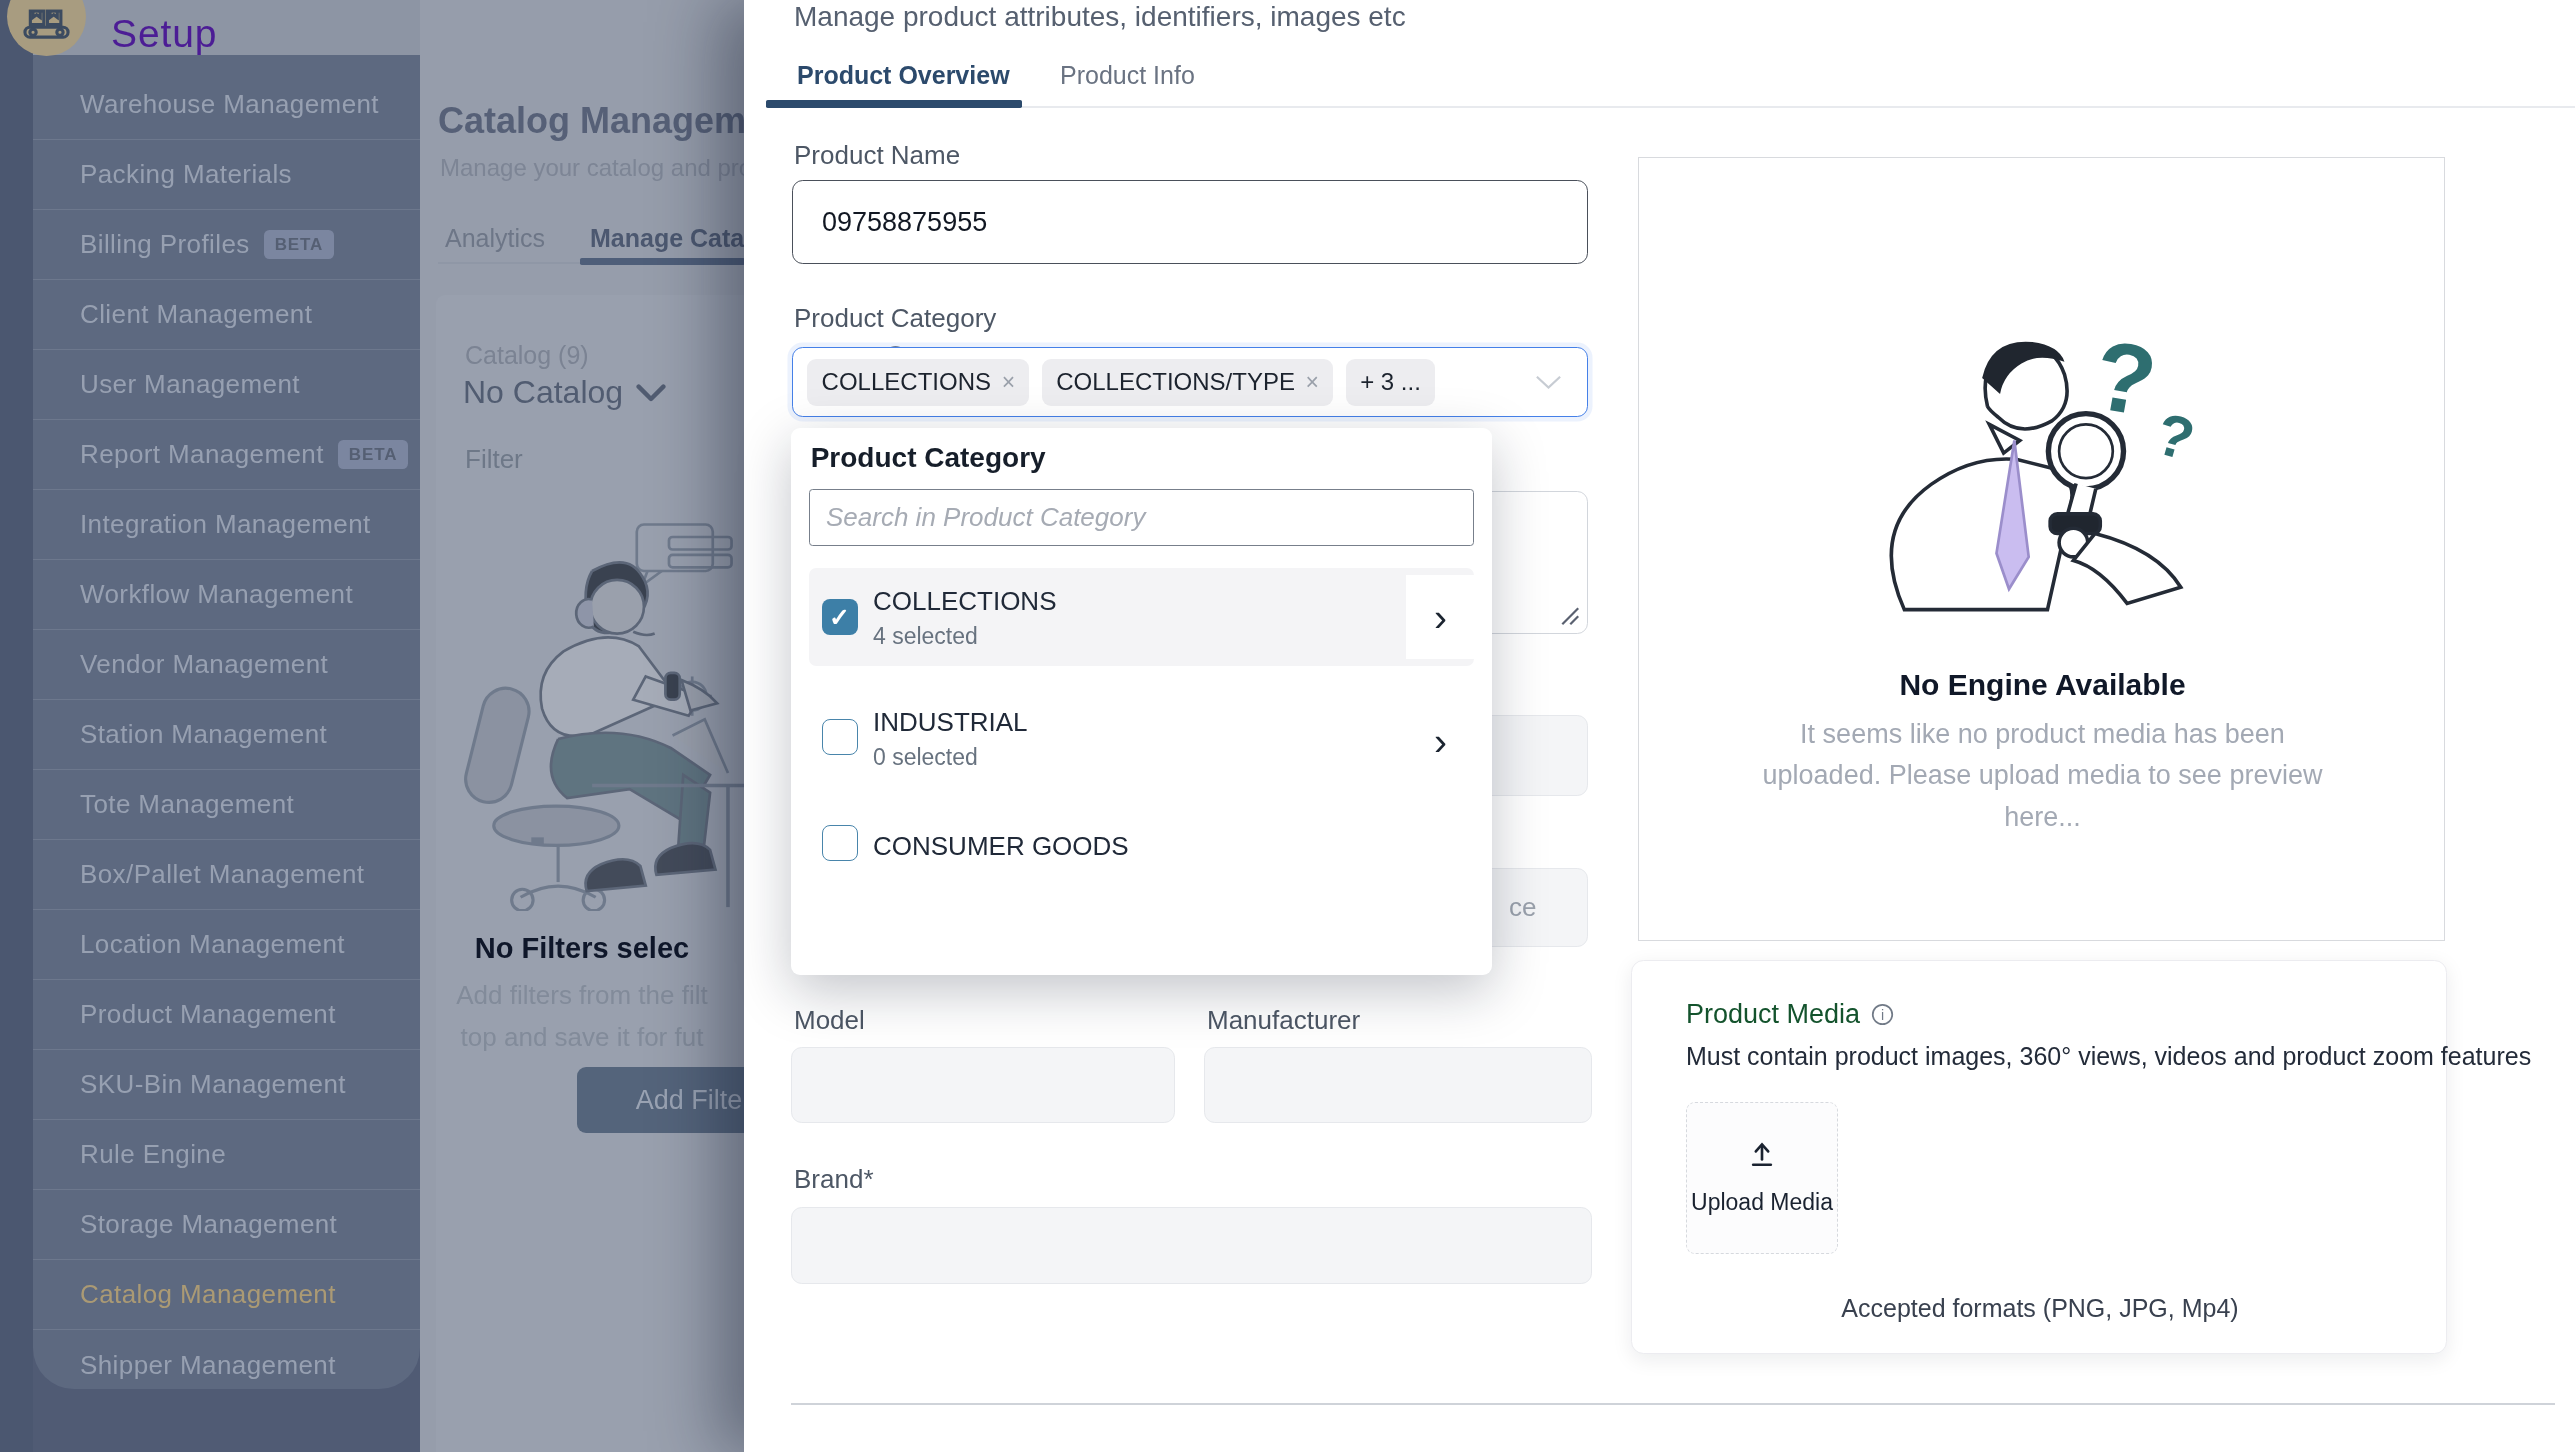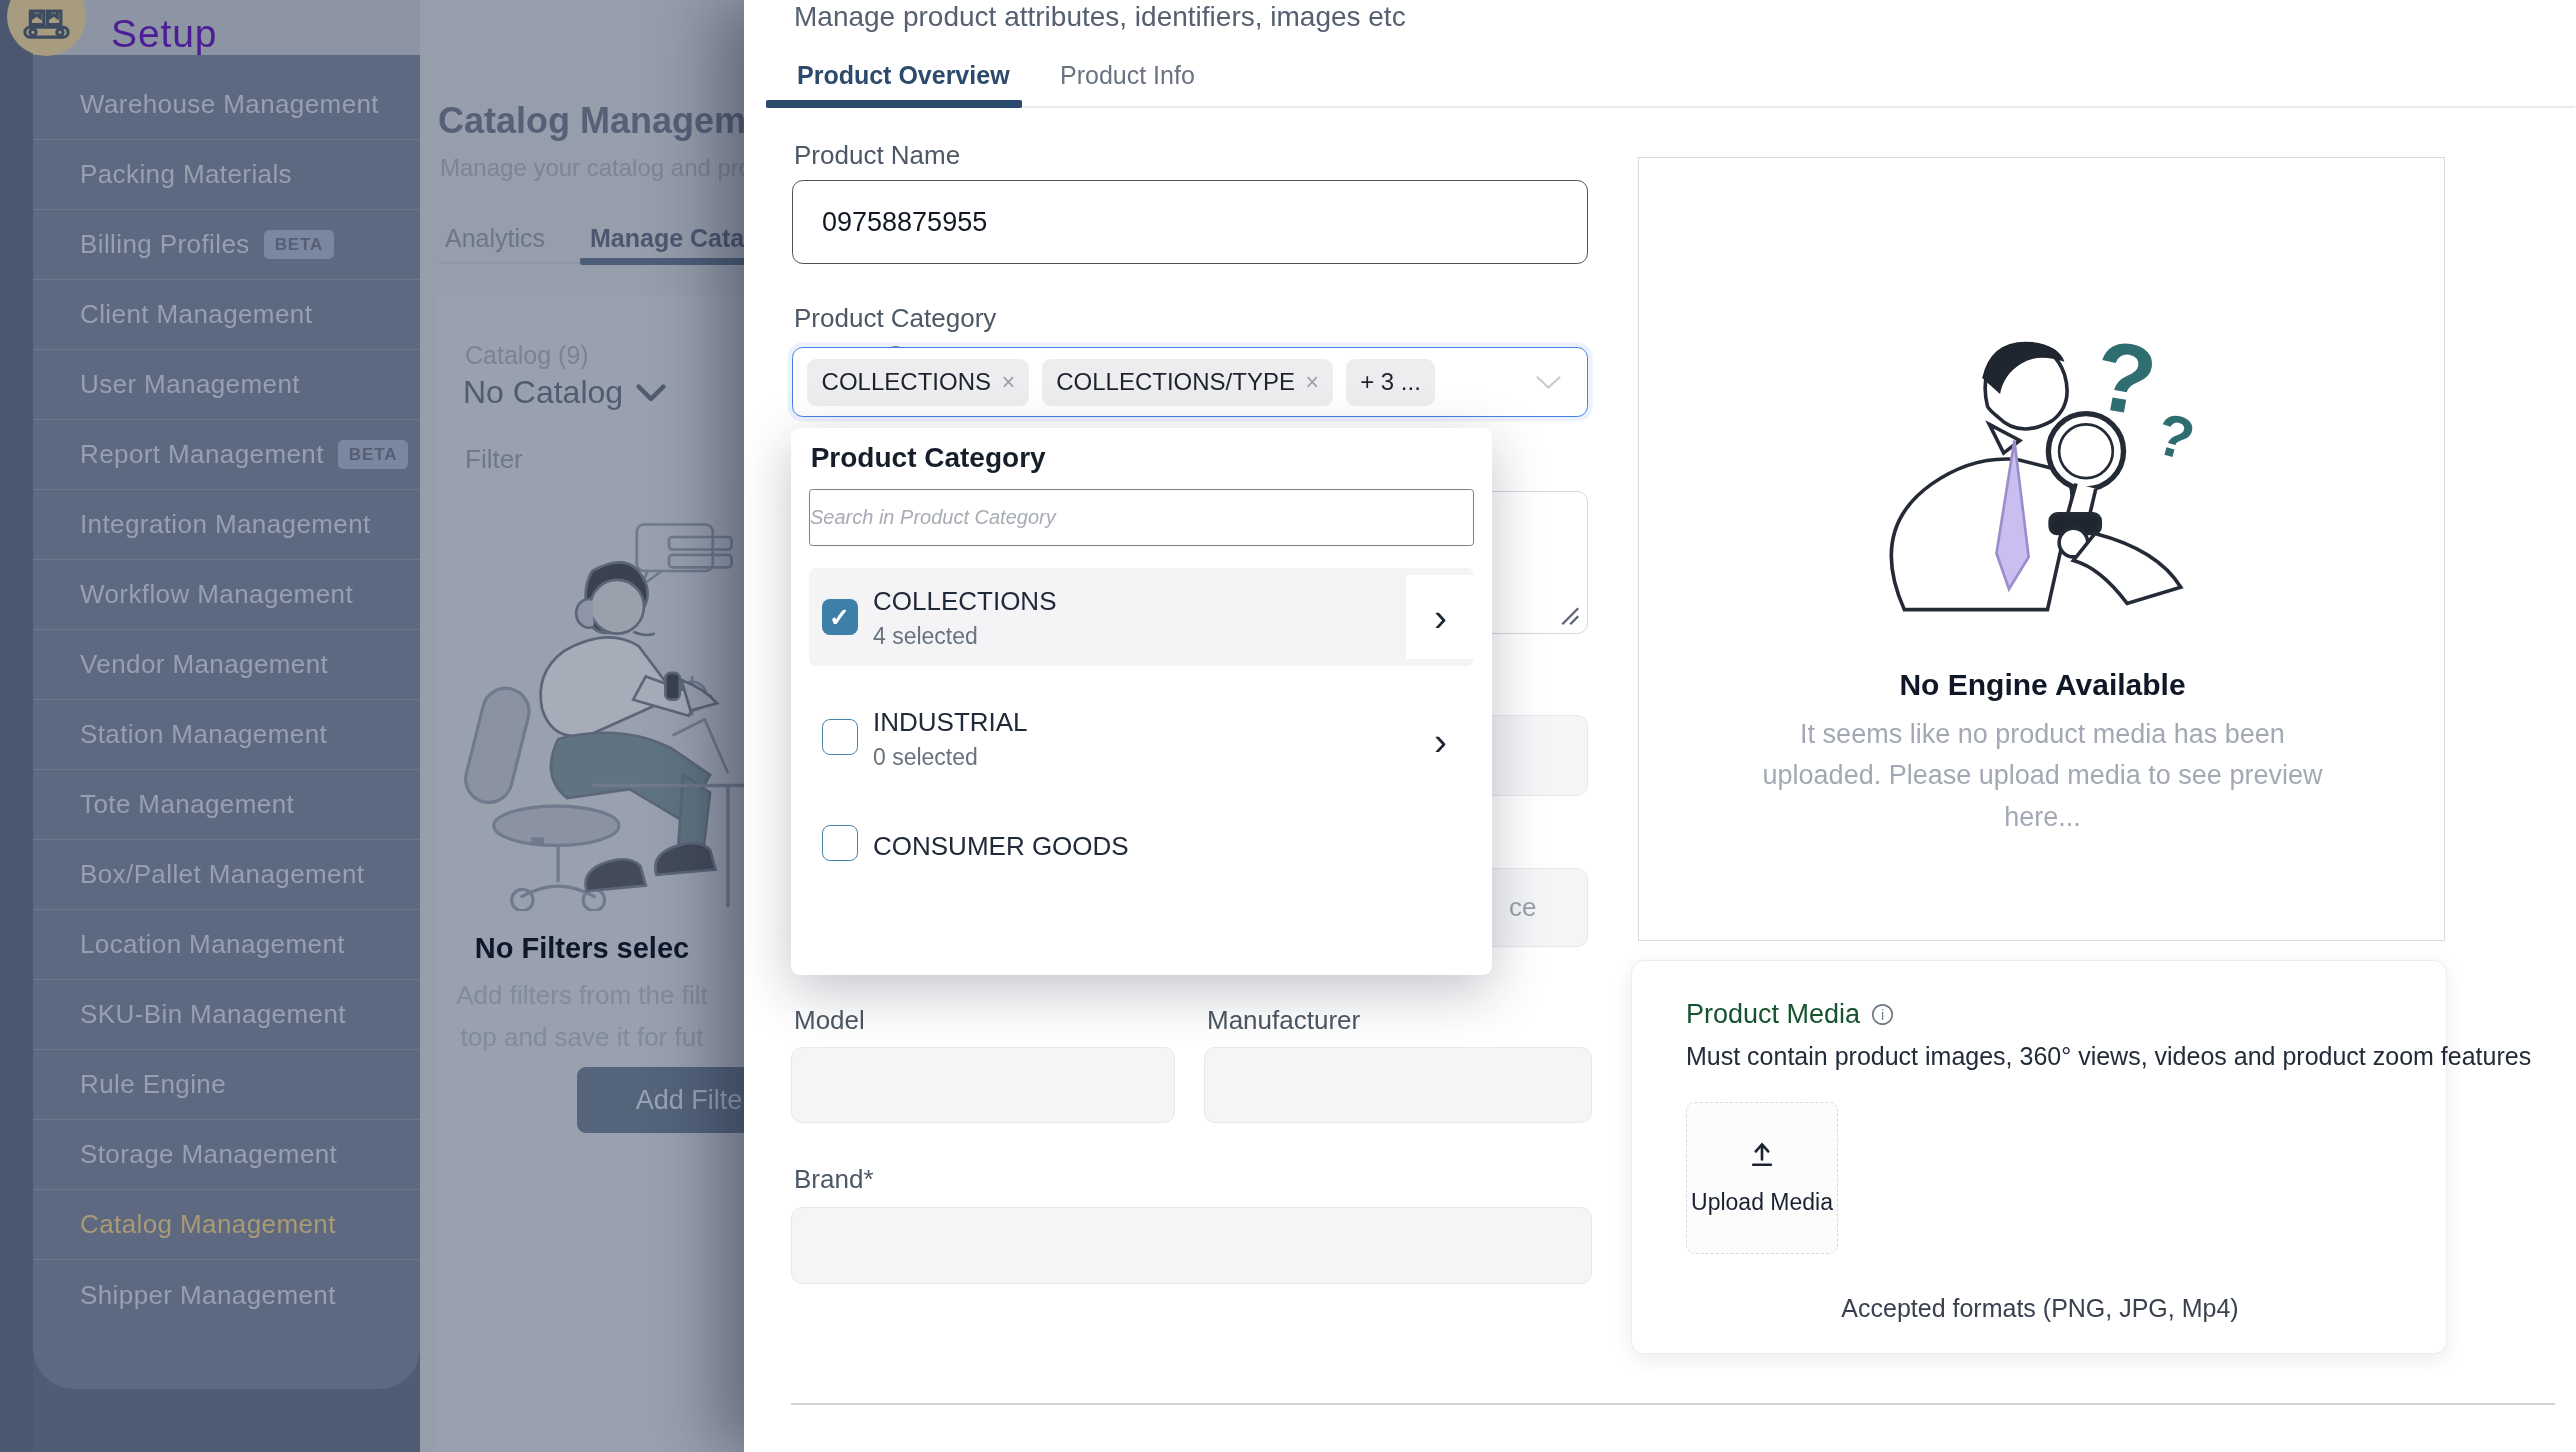--- a/index.html
+++ b/index.html
@@ -40,21 +40,21 @@
   .hline{background:#e8eaee;}
   .flabel{font-size:26px;color:#4d5765;display:flex;align-items:center;gap:10.7px;white-space:nowrap;flex-direction:column;}
   .txt-input{border:1.8px solid #4a505a;border-radius:10.7px;background:#fff;font-size:27px;color:#111722;padding:0 29px;}
   .gray-field{background:#f4f5f7;border:1.8px solid #e6e8ec;border-radius:10.7px;}
   .select{border:1.8px solid #4580e8;border-radius:10.7px;background:#fff;box-shadow:0 0 0 4.5px rgba(69,128,232,0.10);display:flex;align-items:center;gap:12.5px;padding:0 14.3px;}
   .chip{background:#ededf0;border-radius:9px;height:47px;display:flex;align-items:center;padding:0 14.3px;font-size:24px;color:#1c232e;white-space:nowrap;}
   .chip .x{color:#9aa0aa;font-size:23px;margin-left:10.7px;cursor:pointer;}
   
   .dropdown{left:791px;top:428px;width:701px;height:547px;background:#fff;border-radius:9px;box-shadow:0 16px 54px rgba(15,23,42,0.25);z-index:20;}
   .dd-title{font-size:28px;font-weight:bold;color:#161e2a;}
-  .dd-search{border:1.8px solid #777f8b;border-radius:3.6px;font-size:20px;padding:0 0;color:#333;width:665px;height:57px;}
+  .dd-search{border:1.8px solid #777f8b;border-radius:3.6px;font-size:26px;padding:0 16px;color:#333;width:665px;height:57px;}
   .dd-search::placeholder{font-style:italic;color:#a6abb4;}
   .dd-row1{background:#f4f4f6;border-radius:7.2px;}
   .opt-title{font-size:26px;color:#202938;white-space:nowrap;}
   .opt-count{font-size:23px;color:#67727f;}
   .cbx{width:36px;height:36px;border-radius:8px;}
   .cbx.checked{background:#3d7fa7;color:#fff;display:flex;align-items:center;justify-content:center;font-size:25px;font-weight:bold;}
   .cbx.un{background:#fff;border:1.8px solid #4985ab;}
   .chevR{font-size:39px;color:#1b2430;line-height:1;}
   .applybtn{background:#2b4c74;color:#fff;font-size:28px;font-weight:bold;border:none;border-radius:7.2px;display:flex;align-items:center;justify-content:center;}
   
@@ -114,20 +114,23 @@
           <span class="lbl">Station Management</span>
         </div>
       <div class="nav-item">
           <span class="lbl">Tote Management</span>
         </div>
       <div class="nav-item">
           <span class="lbl">Box/Pallet Management</span>
         </div>
       <div class="nav-item">
           <span class="lbl">Location Management</span>
+        </div>
+      <div class="nav-item">
+          <span class="lbl">Product Management</span>
         </div>
       <div class="nav-item">
           <span class="lbl">SKU-Bin Management</span>
         </div>
       <div class="nav-item">
           <span class="lbl">Rule Engine</span>
         </div>
       <div class="nav-item">
           <span class="lbl">Storage Management</span>
         </div>

